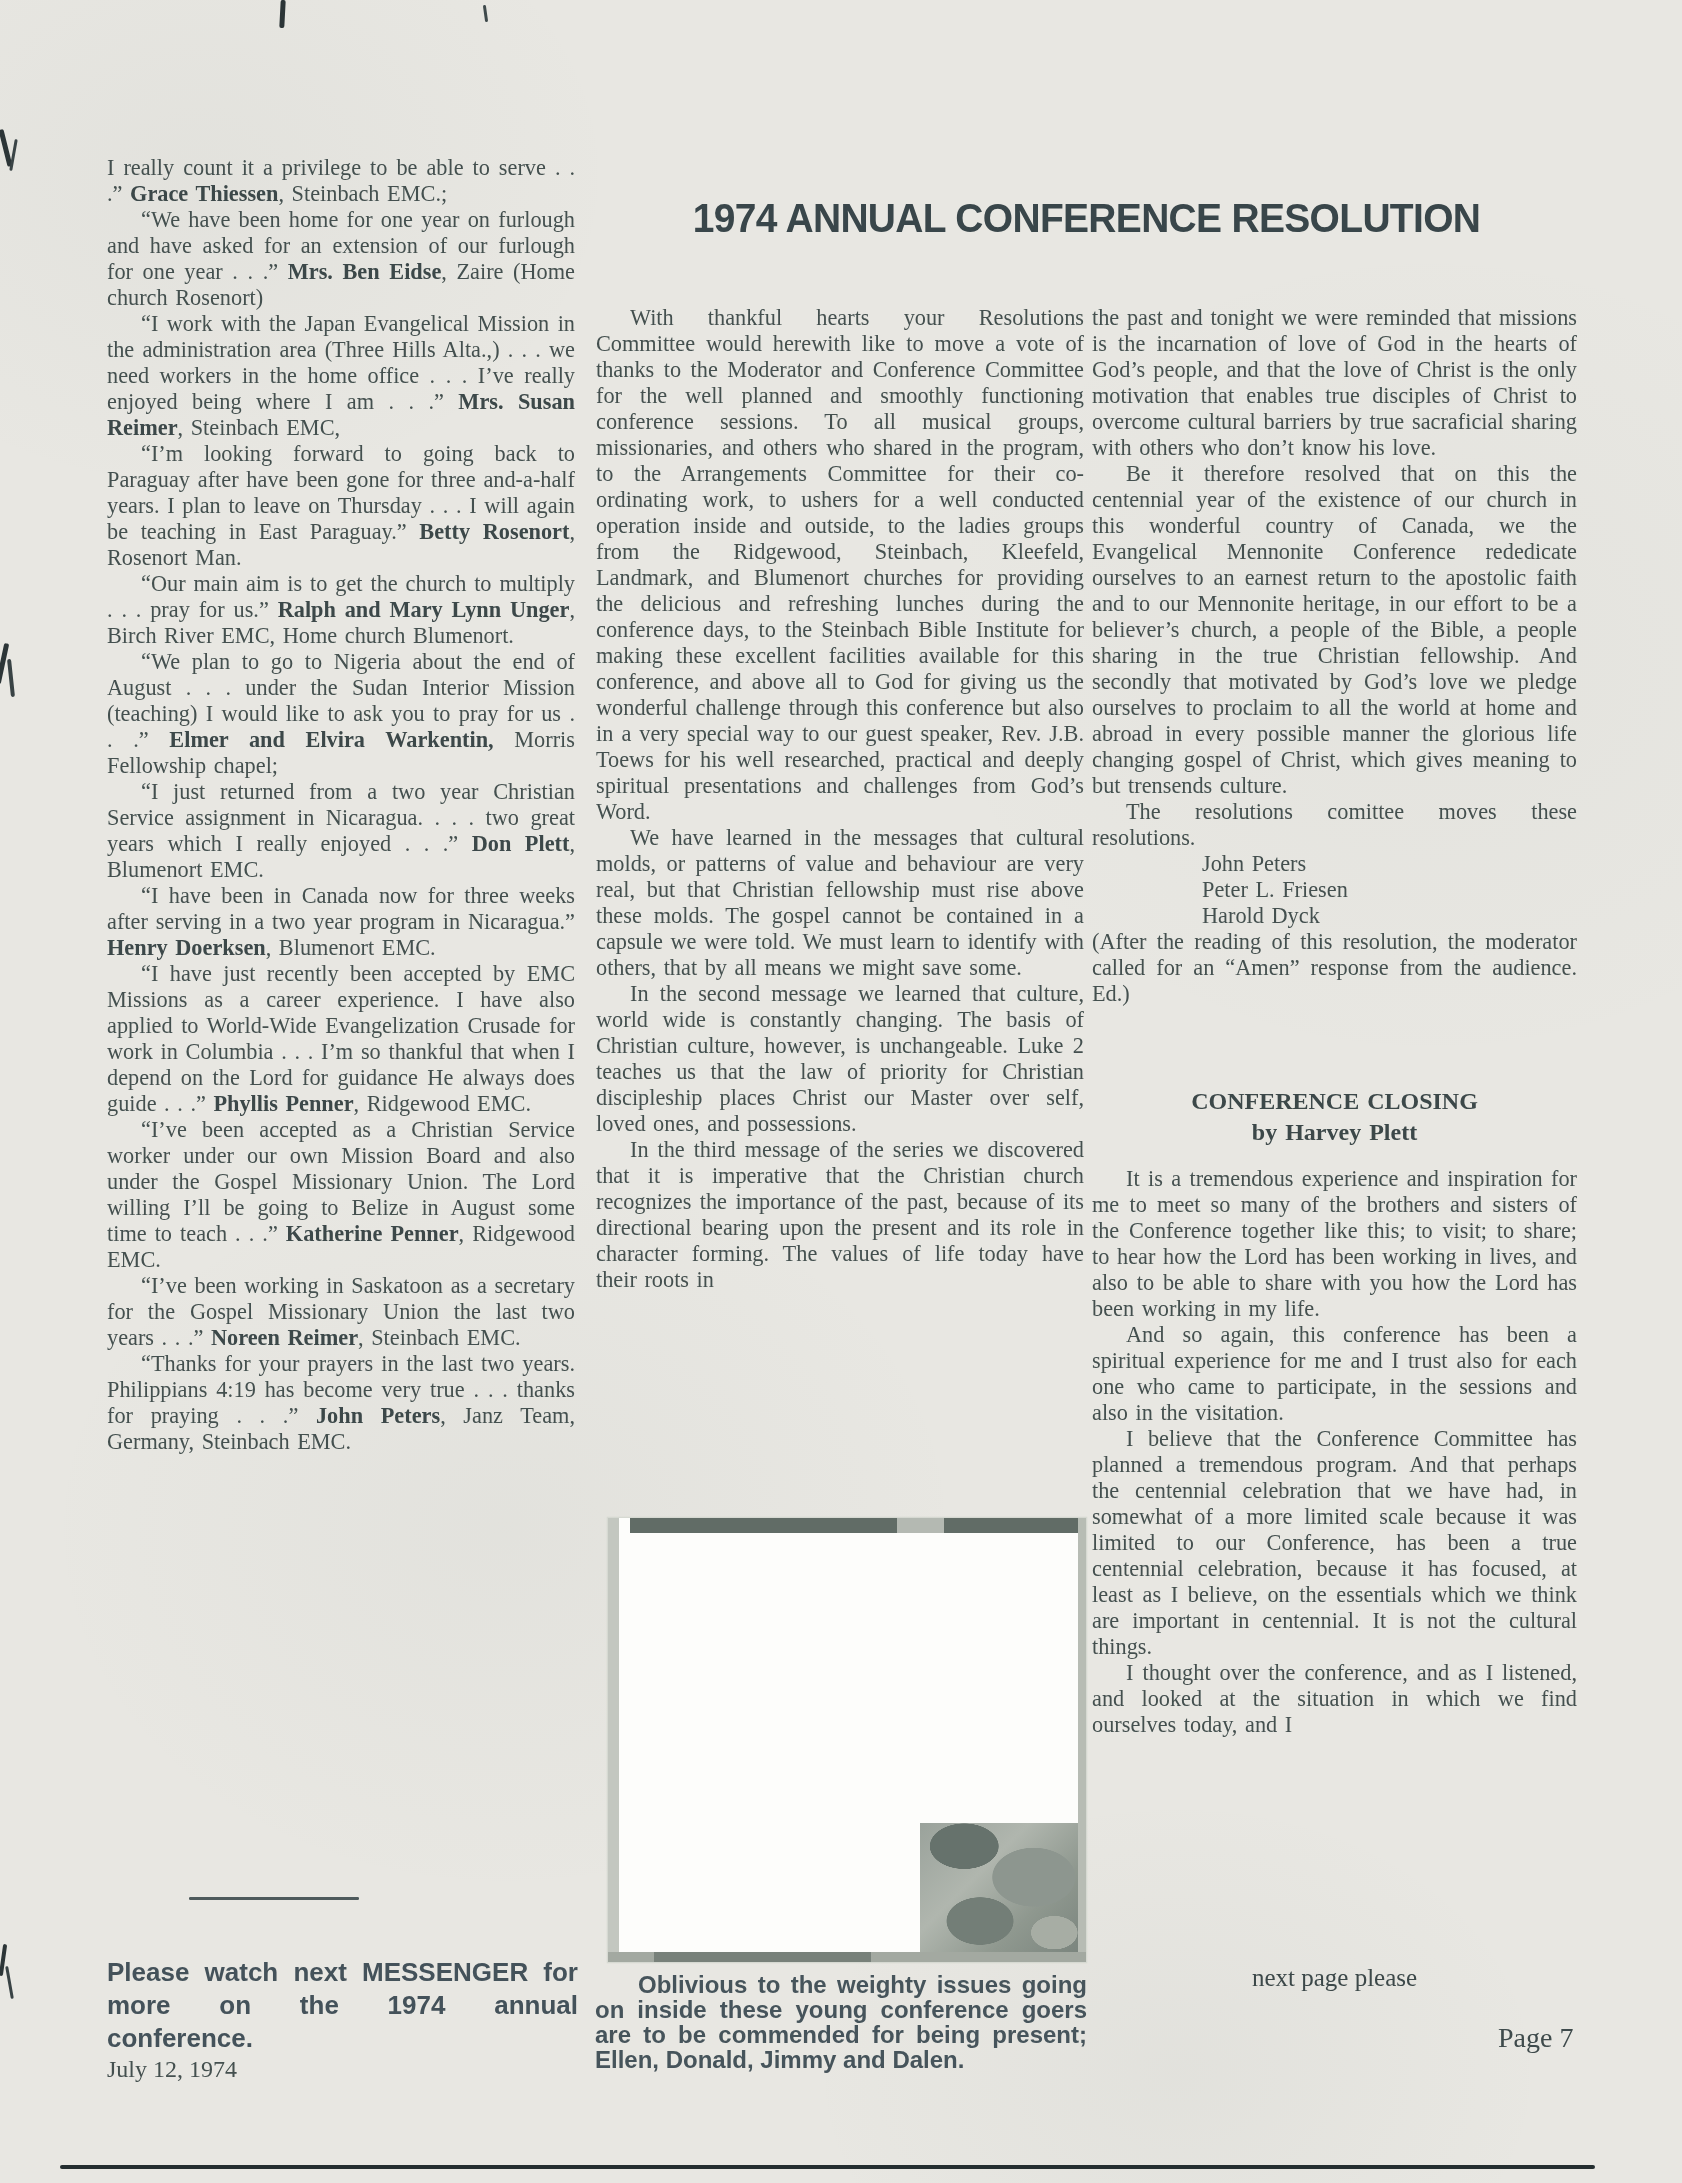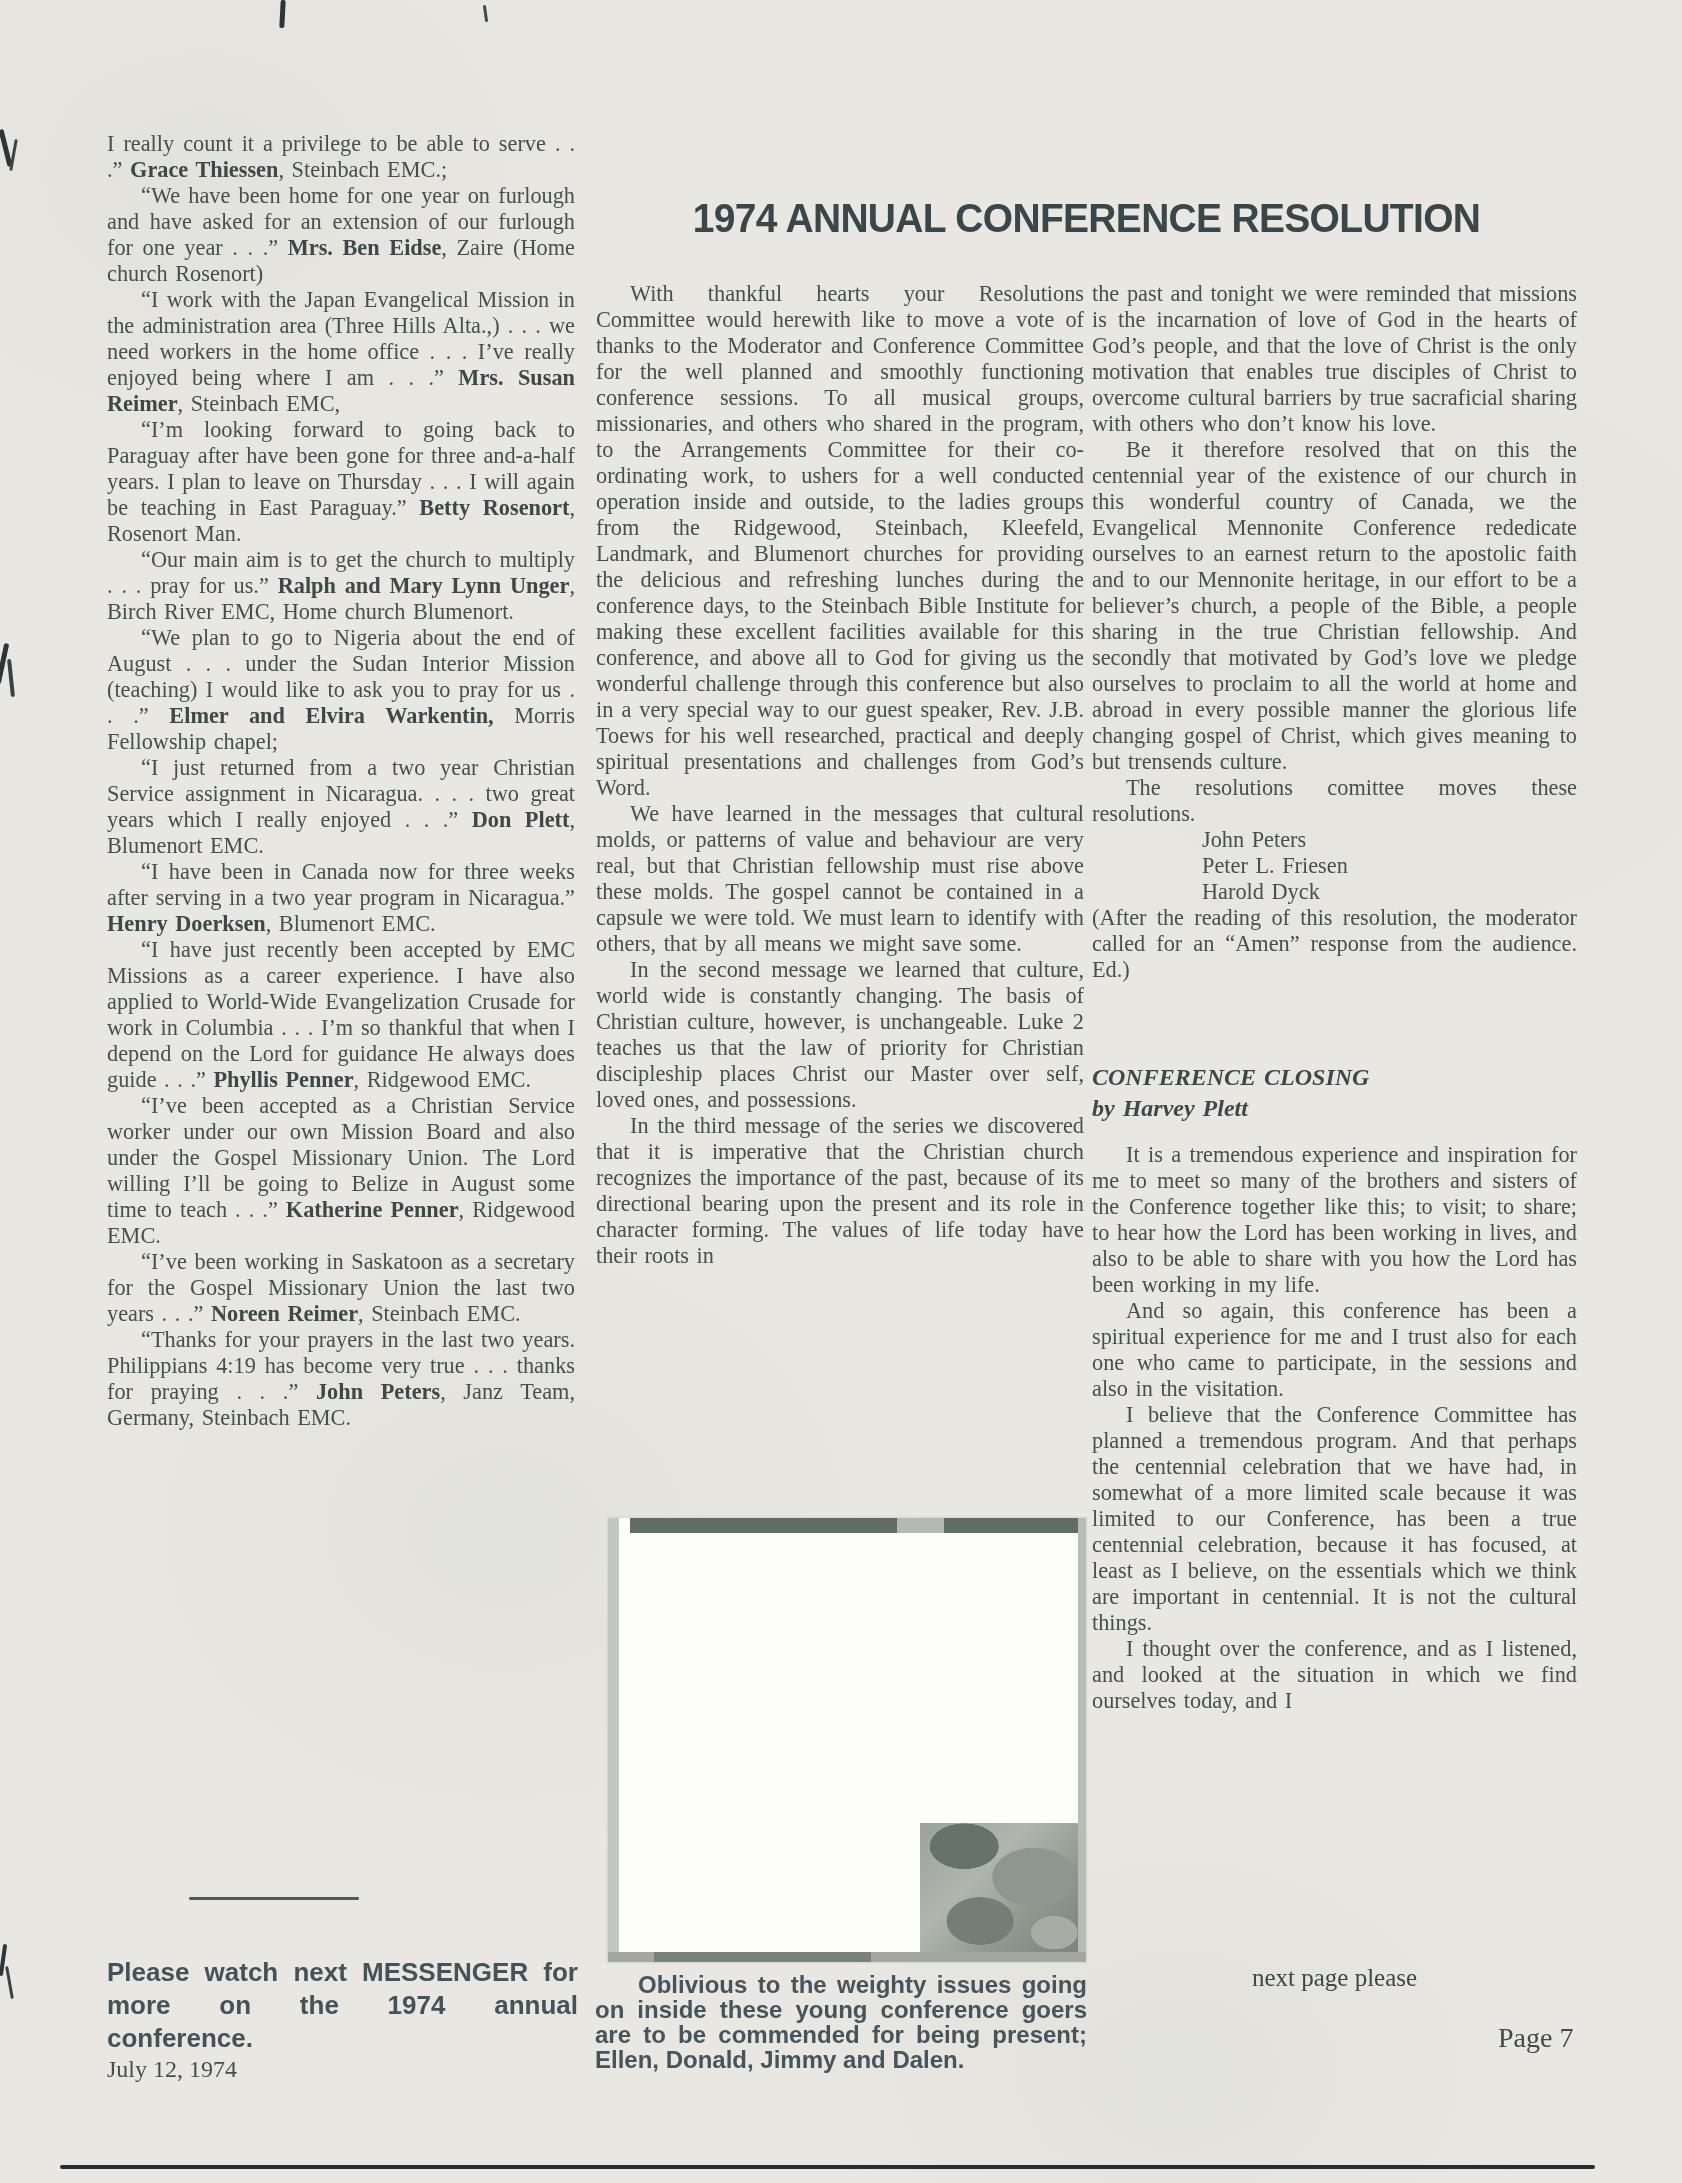--- a/index.html
+++ b/index.html
@@ -13,29 +13,29 @@
     content:"";position:absolute;inset:0;pointer-events:none;
     background:
       radial-gradient(ellipse 591px 460px at 12% 8%, rgba(120,130,125,0.05), transparent 70%),
       radial-gradient(ellipse 723px 591px at 85% 30%, rgba(120,130,125,0.04), transparent 70%),
       radial-gradient(ellipse 657px 526px at 30% 70%, rgba(120,130,125,0.05), transparent 70%),
       radial-gradient(ellipse 526px 394px at 70% 95%, rgba(110,120,115,0.05), transparent 70%);
   }
   .col{
     position:absolute;
     font-size:22.3px;line-height:26px;color:#44504f;
-    text-align:justify;word-spacing:2px;
+    text-align:justify;word-spacing:2px;margin-top:24px;
   }
   .para{margin:0;text-indent:34px;}
   .para.noindent{text-indent:0;}
   .para b{font-weight:700;color:#3c4849;}
   .signatures{padding-left:110px;}
   .subheading{
-    text-align:left;font-weight:700;color:#3c4849;
-    font-size:24px;line-height:31px;margin:0 0 18.4px 0;font-style:italic;
+    text-align:center;font-weight:700;color:#3c4849;
+    font-size:24px;line-height:31px;margin:0 0 18.4px 0;
   }
   .gap{width:100%;}
   #page-title{
     position:absolute;left:595px;top:195px;width:983px;
     text-align:center;font-family:"Liberation Sans", sans-serif;
     font-weight:700;font-size:41px;letter-spacing:-0.7px;color:#39464a;
     transform:scaleX(0.95);
   }
   #footer-notice{
     position:absolute;left:107px;top:1956px;width:471px;

